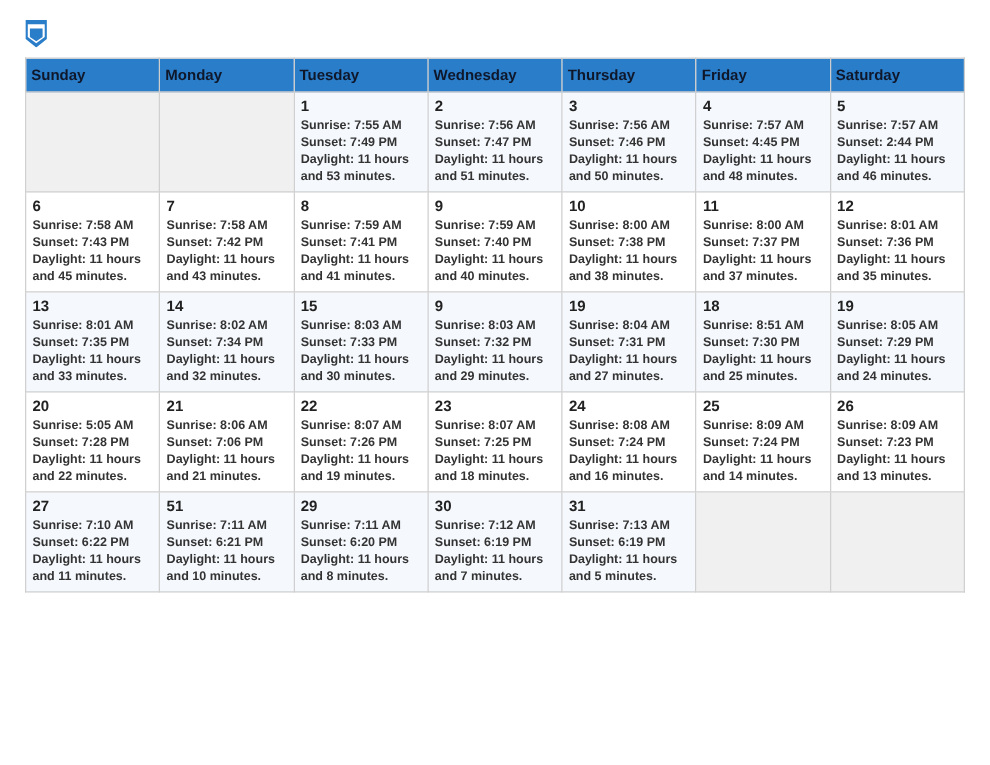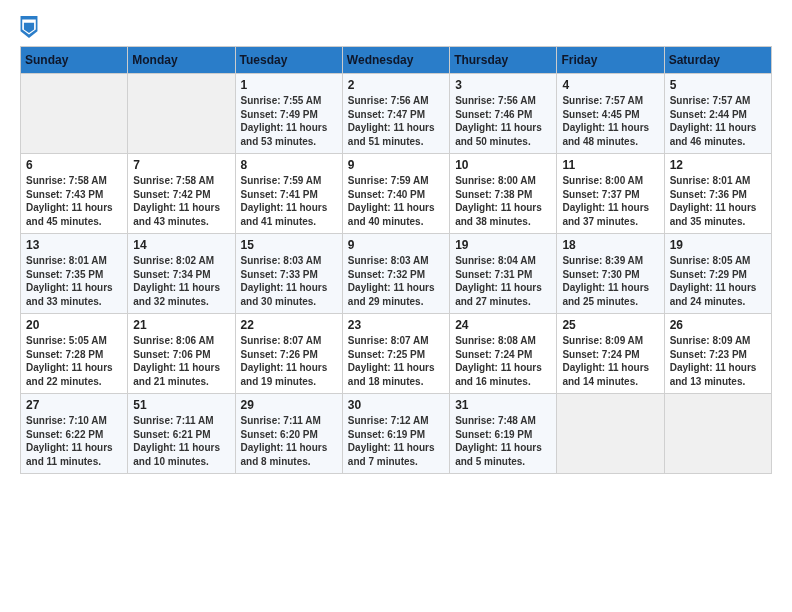--- a/index.html
+++ b/index.html
@@ -235,21 +235,21 @@
 Daylight: 11 hours and 29 minutes.</div>
           </td>
           <td>
             <span class="day-num">19</span>
             <div class="day-info">Sunrise: 8:04 AM
 Sunset: 7:31 PM
 Daylight: 11 hours and 27 minutes.</div>
           </td>
           <td>
             <span class="day-num">18</span>
-            <div class="day-info">Sunrise: 8:39 AM
+            <div class="day-info">Sunrise: 8:51 AM
 Sunset: 7:30 PM
 Daylight: 11 hours and 25 minutes.</div>
           </td>
           <td>
             <span class="day-num">19</span>
             <div class="day-info">Sunrise: 8:05 AM
 Sunset: 7:29 PM
 Daylight: 11 hours and 24 minutes.</div>
           </td>
         </tr>
@@ -317,21 +317,21 @@
 Daylight: 11 hours and 8 minutes.</div>
           </td>
           <td>
             <span class="day-num">30</span>
             <div class="day-info">Sunrise: 7:12 AM
 Sunset: 6:19 PM
 Daylight: 11 hours and 7 minutes.</div>
           </td>
           <td>
             <span class="day-num">31</span>
-            <div class="day-info">Sunrise: 7:48 AM
+            <div class="day-info">Sunrise: 7:13 AM
 Sunset: 6:19 PM
 Daylight: 11 hours and 5 minutes.</div>
           </td>
           <td class="empty-cell"></td>
           <td class="empty-cell"></td>
         </tr>
       </tbody>
   </table>
 </div>
 

